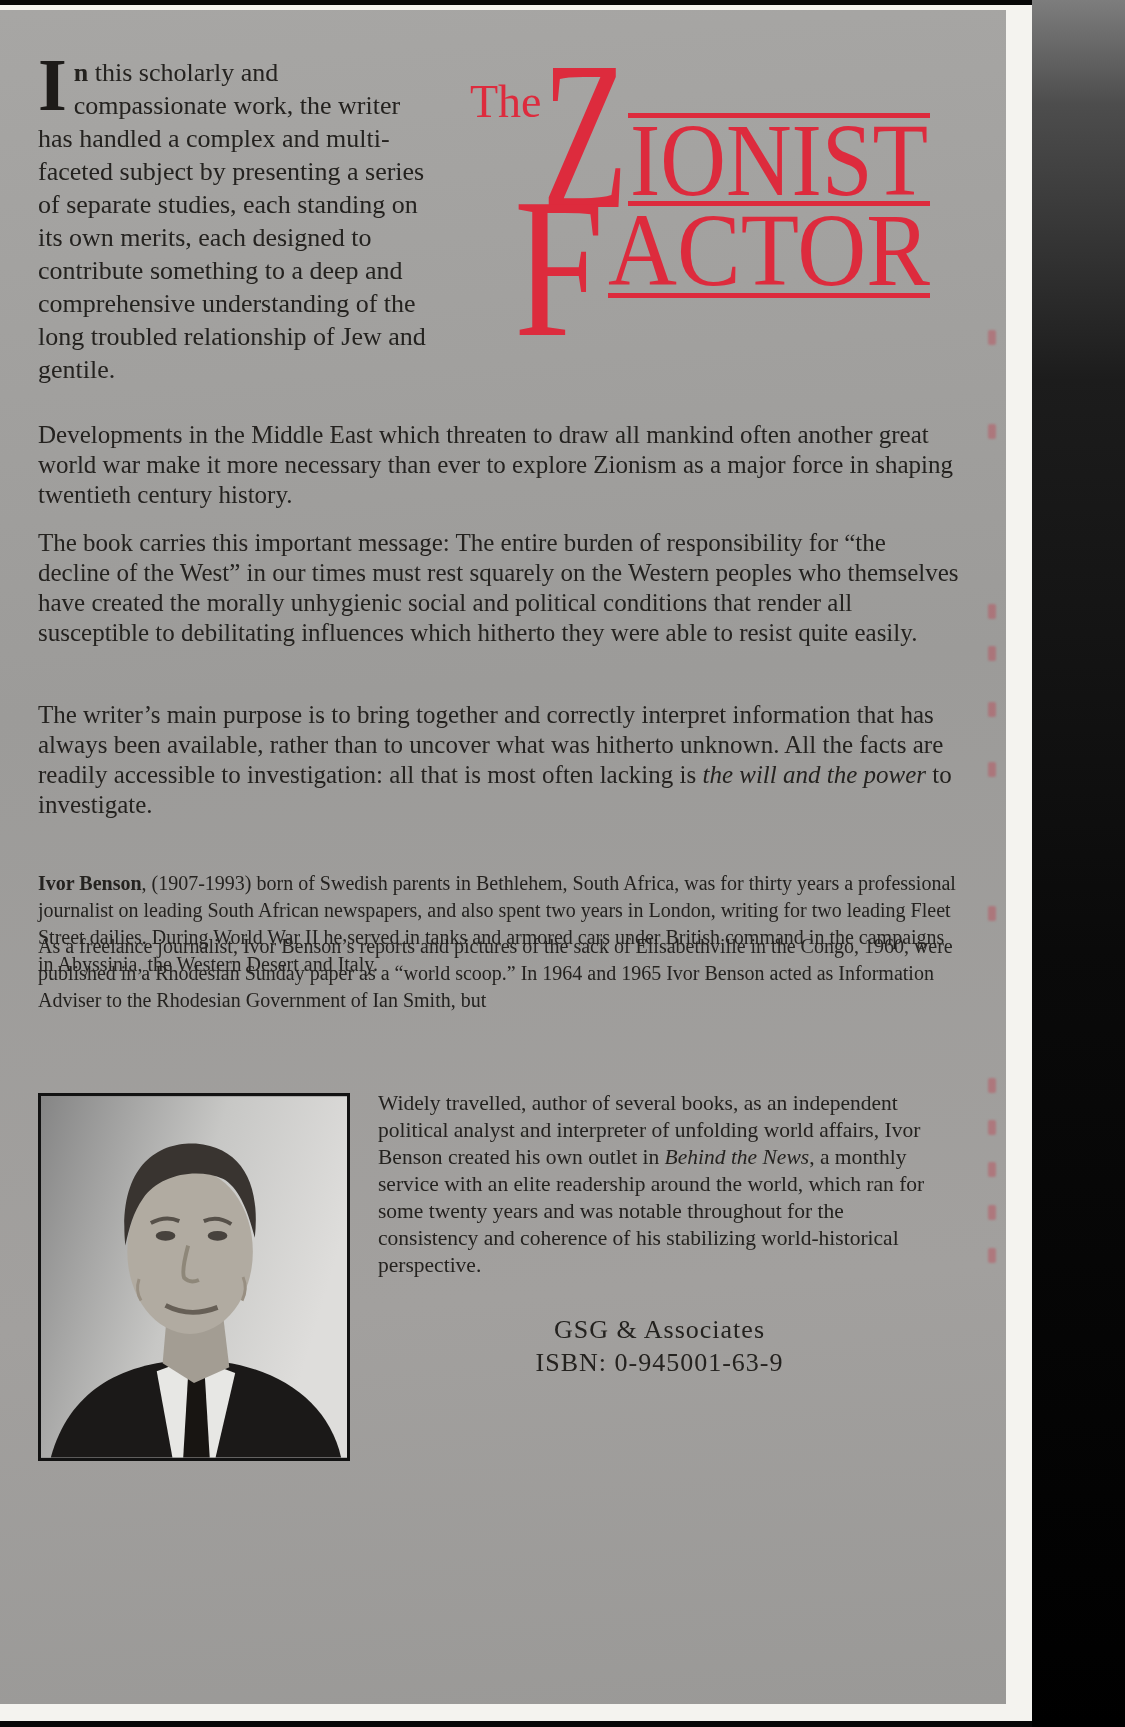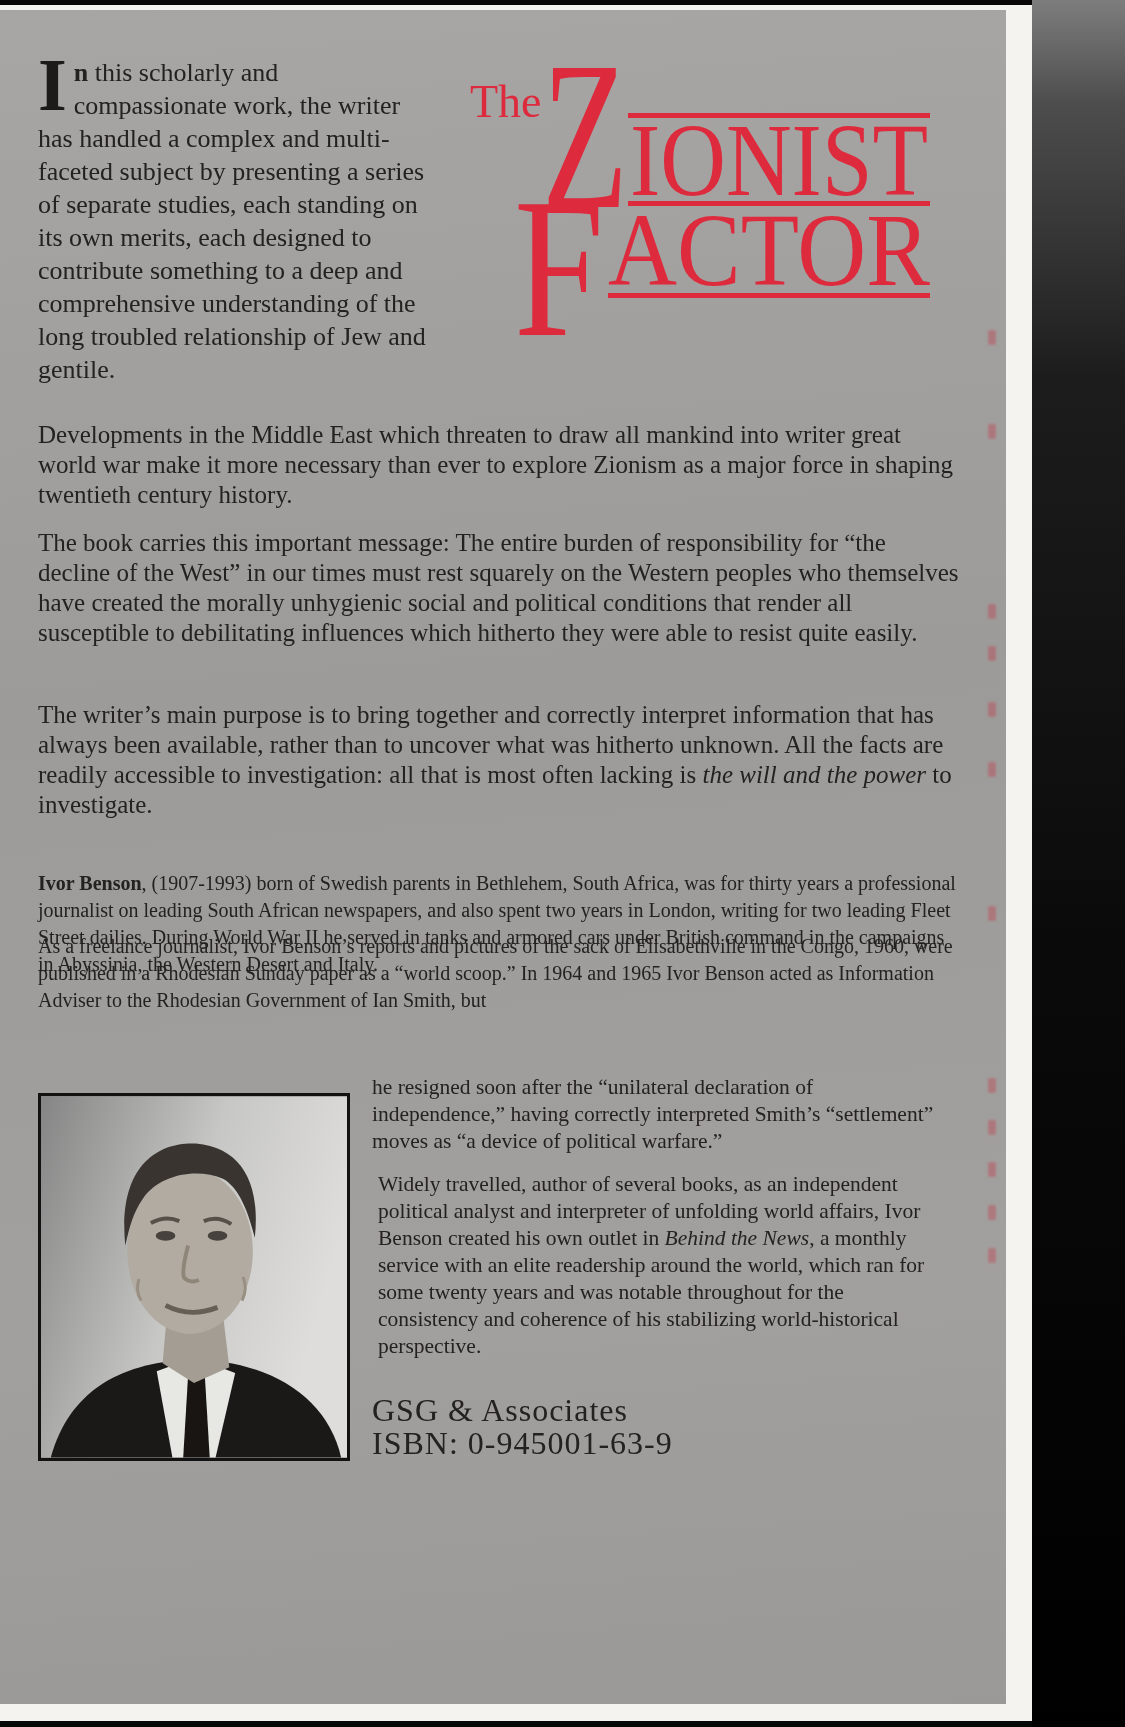--- a/index.html
+++ b/index.html
@@ -48,21 +48,21 @@
     left:38px; top:1083px; width:312px; height:368px;
     border:3px solid #121212;
     background:#888;
   }
   .photo-frame svg { display:block; width:100%; height:100%; }
 
   .right-col { left:372px; top:1064px; width:575px; }
   .right-col p { font-size:21.5px; line-height:27px; }
   .p-travelled { margin-top:16px;margin-left:6px; }
 
-  .publisher { margin-top:34px; text-align:left; font-size:32px; line-height:33px; letter-spacing:1px; }
+  .publisher { margin-top:34px; text-align:center; font-size:26px; line-height:33px; letter-spacing:1px; }
 
   .marks { left:984px; top:0; width:20px; height:1694px; }
   .mark {
     position:absolute; width:8px; height:15px; left:4px;
     background:#c23a4a; opacity:0.38; border-radius:2px; filter:blur(1px);
   }
 </style>
 </head>
 <body>
 
@@ -78,21 +78,21 @@
     <text x="2" y="62" font-size="46">The</text>
     <text x="74" y="152" font-size="212" textLength="86" lengthAdjust="spacingAndGlyphs">Z</text>
     <rect x="160" y="58" width="302" height="5"></rect>
     <text x="162" y="140" font-size="104" textLength="298" lengthAdjust="spacingAndGlyphs">IONIST</text>
     <rect x="160" y="146" width="302" height="5"></rect>
     <text x="46" y="280" font-size="200" textLength="90" lengthAdjust="spacingAndGlyphs">F</text>
     <text x="140" y="230" font-size="104" textLength="322" lengthAdjust="spacingAndGlyphs">ACTOR</text>
     <rect x="140" y="238" width="322" height="5"></rect>
   </svg>
 
-  <p class="upper p-middle-east">Developments in the Middle East which threaten to draw all mankind into writer great world war make it more necessary than ever to explore Zionism as a major force in shaping twentieth century history.</p>
+  <p class="upper p-middle-east">Developments in the Middle East which threaten to draw all mankind often another great world war make it more necessary than ever to explore Zionism as a major force in shaping twentieth century history.</p>
 
   <p class="upper p-purpose"><span>The writer’s main purpose is to bring together and correctly interpret information that has always been available, rather than to uncover what was hitherto unknown. All the facts are readily accessible to investigation: all that is most often lacking is </span><i>the will and the power</i><span> to investigate.</span></p>
 
   <p class="upper p-message">The book carries this important message:  The entire burden of responsibility for “the decline of the West” in our times must rest squarely on the Western peoples who themselves have created the morally unhygienic social and political conditions that render all susceptible to debilitating influences which hitherto they were able to resist quite easily.</p>
 
   <p class="lower p-bio"><b>Ivor Benson</b><span>, (1907-1993) born of Swedish parents in Bethlehem, South Africa, was for thirty years a professional journalist on leading South African newspapers, and also spent two years in London, writing for two leading Fleet Street dailies.  During World War II he served in tanks and armored cars under British command in the campaigns in Abyssinia, the Western Desert and Italy.</span></p>
 
   <p class="lower p-freelance">As a freelance journalist, Ivor Benson’s reports and pictures of the sack of Elisabethville in the Congo, 1960, were published in a Rhodesian Sunday paper as a “world scoop.”  In 1964 and 1965 Ivor Benson acted as Information Adviser to the Rhodesian Government of Ian Smith, but</p>
 
   <div class="photo-frame">
@@ -116,21 +116,20 @@
       <path d="M112,129 q15,-8 29,-2" stroke="#565049" stroke-width="4" fill="none"></path>
       <path d="M166,127 q14,-6 28,3" stroke="#565049" stroke-width="4" fill="none"></path>
       <path d="M150,152 q-7,26 -4,33 q6,6 15,2" stroke="#8e8779" stroke-width="4" fill="none"></path>
       <path d="M127,213 q25,13 53,2" stroke="#665f56" stroke-width="5" fill="none"></path>
       <path d="M100,186 q-4,12 2,22" stroke="#988f82" stroke-width="3" fill="none"></path>
       <path d="M206,184 q5,12 -1,24" stroke="#988f82" stroke-width="3" fill="none"></path>
     </svg>
   </div>
 
   <div class="right-col">
-    <p>he resigned soon after the “unilateral declaration of independence,” having correctly interpreted Smith’s “settlement” moves as “a device of political warfare.”</p>
     <p class="p-travelled"><span>Widely travelled, author of several books, as an independent political analyst and interpreter of unfolding world affairs, Ivor Benson created his own outlet in </span><i>Behind the News</i><span>, a monthly service with an elite readership around the world, which ran for some twenty years and was notable throughout for the consistency and coherence of his stabilizing world-historical perspective.</span></p>
     <div class="publisher">
       <div>GSG &amp; Associates</div>
       <div>ISBN: 0-945001-63-9</div>
     </div>
   </div>
 
   <div class="marks">
     <div class="mark" style="top:320px"></div>
     <div class="mark" style="top:414px"></div>

